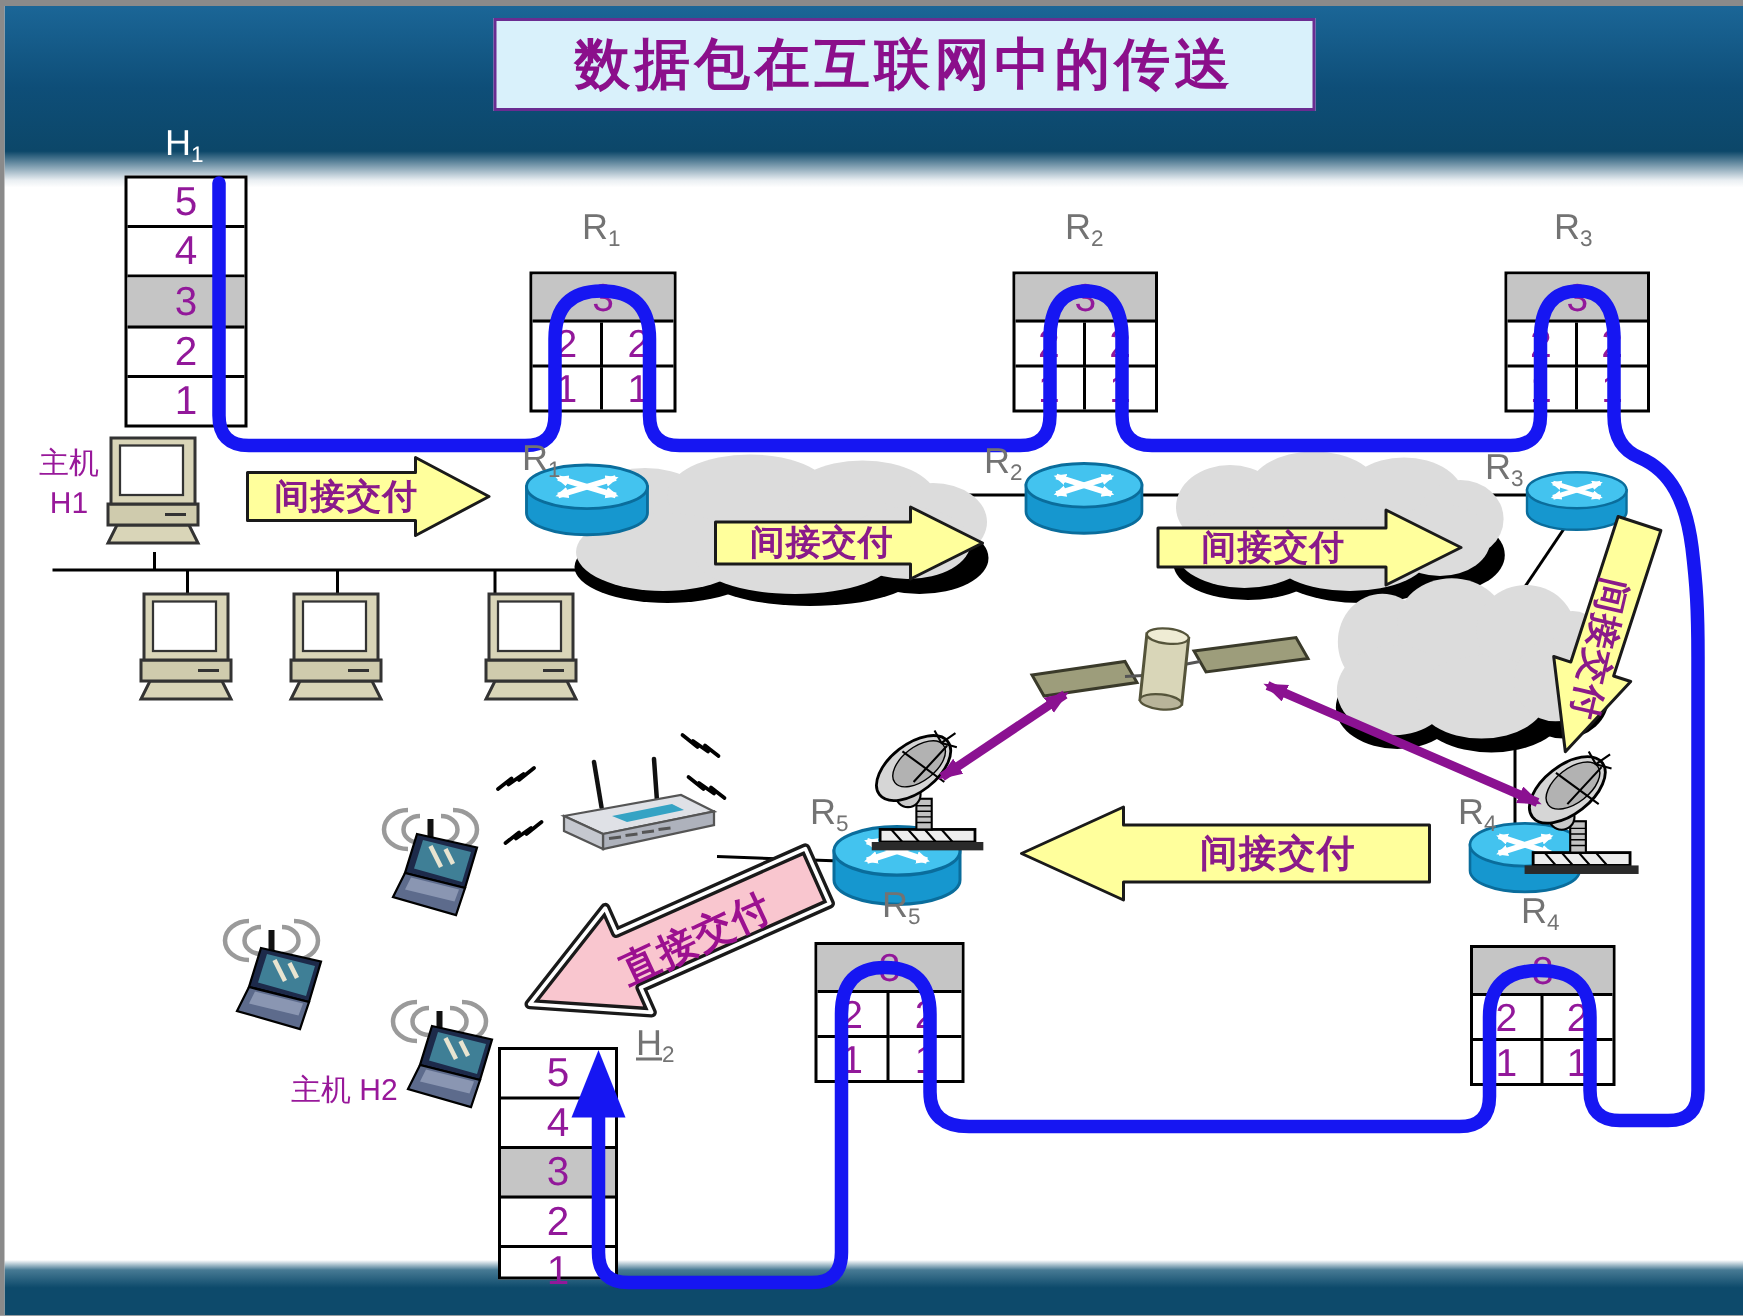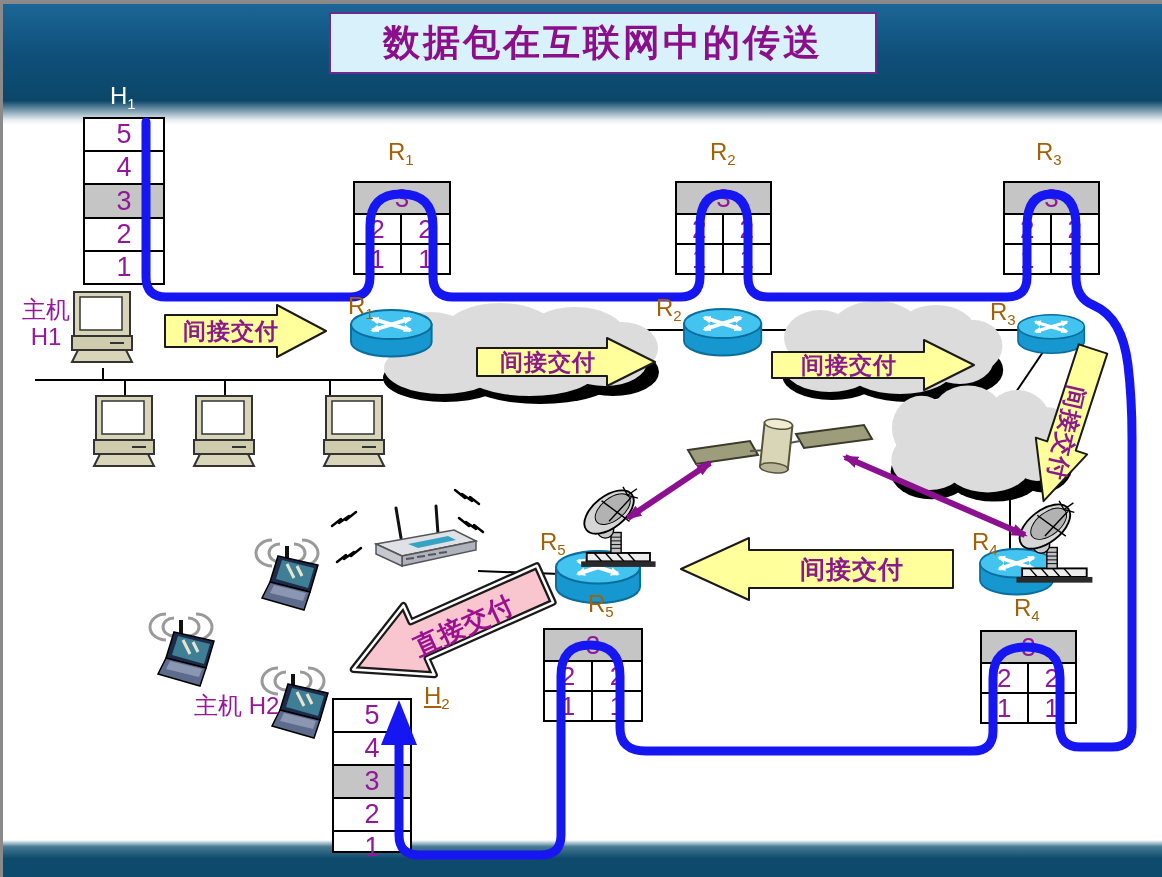--- a/index.html
+++ b/index.html
@@ -23,24 +23,24 @@
   .srow.gray{background:#c5c5c5;}
   .rstack{position:absolute;z-index:2;border:2px solid #000;background:#fff;box-sizing:border-box;}
   .rtop{height:30px;background:#c5c5c5;border-bottom:2px solid #000;text-align:center;
         font-size:26px;line-height:30px;color:#92189a;}
   .rcells{display:grid;grid-template-columns:1fr 1fr;}
   .rc{height:28px;line-height:28px;text-align:center;font-size:26px;color:#92189a;}
   .bdr{border-right:2px solid #000;}
   .bdb{border-bottom:2px solid #000;}
 
   
-  .nlabel{position:absolute;z-index:5;font-size:24px;color:#a16207;white-space:nowrap;}
+  .nlabel{position:absolute;z-index:5;font-size:24px;color:#737373;white-space:nowrap;}
   .nlabel .sub{font-size:15px;vertical-align:-5px;}
   .nlabel.white{color:#fff;}
-  .hostlabel{position:absolute;z-index:5;font-size:24px;color:#98189a;text-align:center;line-height:27px;white-space:nowrap;}
+  .hostlabel{position:absolute;z-index:5;font-size:20px;color:#98189a;text-align:center;line-height:27px;white-space:nowrap;}
   .atext{position:absolute;z-index:5;font-size:23px;font-weight:600;color:#8a1a8a;
          white-space:nowrap;letter-spacing:1px;transform:translate(-50%,-50%);}
   .atext.rot-diag{transform:translate(-50%,-50%) rotate(103deg);}
   .atext.rot-pink{transform:translate(-50%,-50%) rotate(-25deg);font-size:26px;color:#9c1090;}
   .atext.big{font-size:25px;}
 
   svg.gfx{position:absolute;left:0;top:0;z-index:3;pointer-events:none;}
 </style>
 </head>
 <body>
@@ -327,21 +327,21 @@
   <div class="nlabel" style="left:424px;top:682px;text-decoration:underline;">
     <span>H</span><span class="sub">2</span>
   </div>
 
   <div class="hostlabel" style="left:14px;top:296px;width:64px;">
     <div>主机</div>
     <div>
       <span>H</span><span class="sub">1</span>
     </div>
   </div>
-  <div class="hostlabel" style="left:194px;top:692px;">
+  <div class="hostlabel" style="left:194px;top:714px;">
     <span>主机</span>
     <span>H</span><span class="sub">2</span>
   </div>
 
   <div class="atext" style="left:231px;top:331px;">间接交付</div>
   <div class="atext" style="left:548px;top:362px;">间接交付</div>
   <div class="atext" style="left:849px;top:365px;">间接交付</div>
   <div class="atext big" style="left:852px;top:569px;">间接交付</div>
   <div class="atext rot-diag" style="left:1066px;top:433px;">间接交付</div>
   <div class="atext rot-pink" style="left:464px;top:626px;">直接交付</div>

